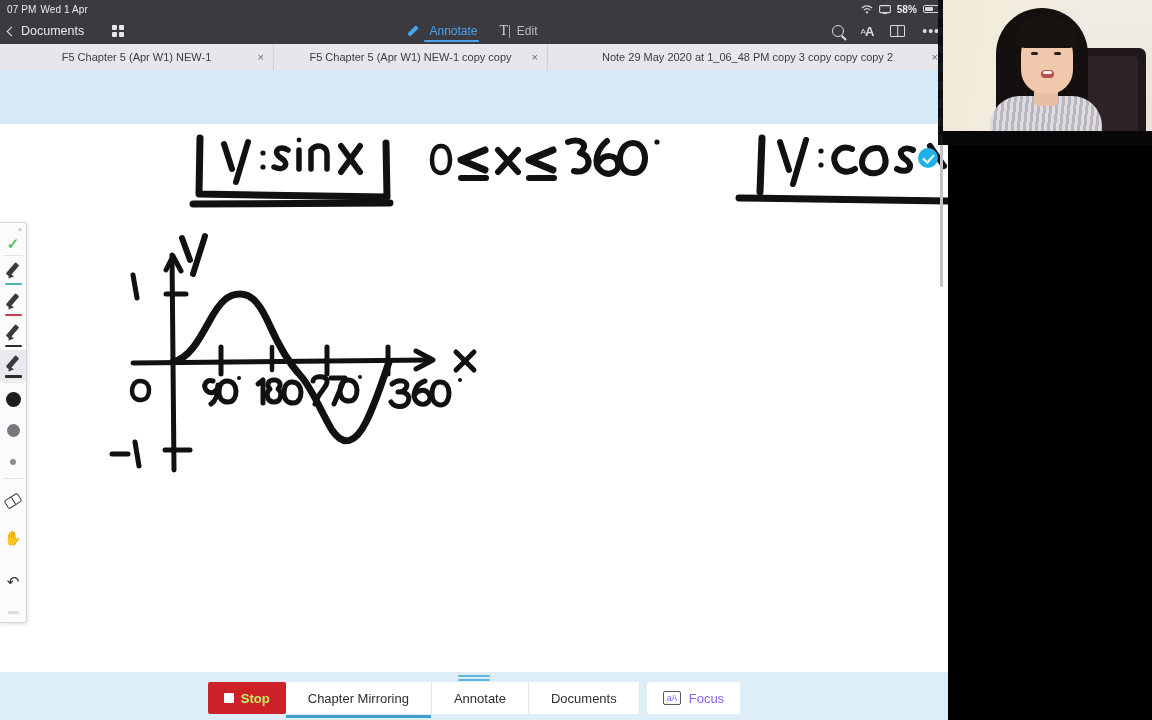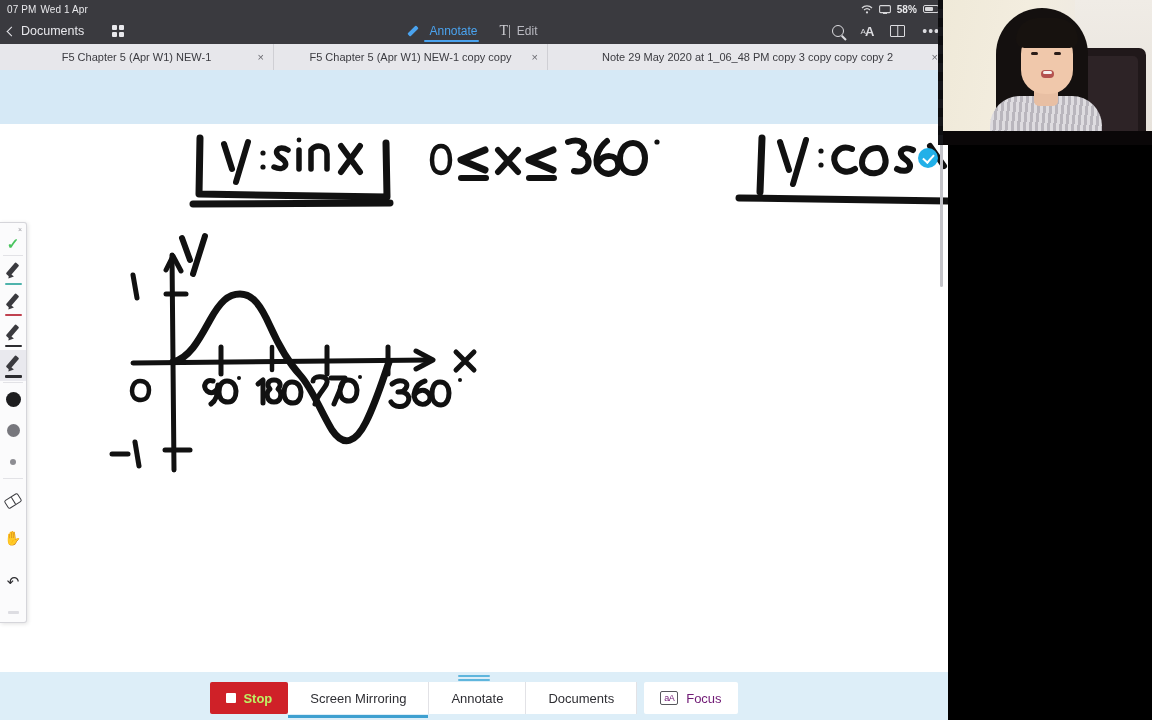--- a/index.html
+++ b/index.html
@@ -107,21 +107,21 @@
   .grabber { position:absolute; left:50%; transform:translateX(-50%); top:3px; width:32px; }
   .grabber i { display:block; height:2px; background:#5fb6dd; margin-bottom:2px; border-radius:1px; }
   .ctrl-group { display:flex; align-items:stretch; height:32px; margin-top:4px; }
   .stop-btn { background:#cf2128; color:#bef264; font-size:13px; display:flex; align-items:center; gap:7px;
               padding:0 16px; border-radius:2px; font-weight:600; }
   .stop-sq { width:10px; height:10px; background:#fff; border-radius:1px; }
   .seg { background:#fff; display:flex; align-items:center; justify-content:center; font-size:13px;
          color:#2e2e33; padding:0 22px; border-right:1px solid #e2e2e6; position:relative; }
   .seg.active:after { content:""; position:absolute; left:0; right:0; bottom:-4px; height:3px; background:#3ea0d0; }
   .seg:last-child { border-right:none; }
-  .focus-btn { background:#fff; display:flex; align-items:center; gap:8px; font-size:13px; color:#701a75;
+  .focus-btn { background:#fff; display:flex; align-items:center; gap:8px; font-size:13px; color:#8b5cf6;
                padding:0 16px; border-radius:2px; margin-left:7px; }
   .focus-ico { border:1.4px solid #57575d; border-radius:2px; font-size:9px; padding:1px 3px; letter-spacing:-.5px; }
 
   
   .webcam { position:absolute; right:0; top:0; width:214px; height:145px; overflow:hidden; background:#120d0a; }
   .wc-wall { position:absolute; inset:0; background:linear-gradient(100deg,#efe9d8 0%,#f3eddf 38%,#efeae2 62%,#e9e4dd 100%); }
   .wc-wall2 { position:absolute; right:0; top:0; width:36%; height:100%; background:linear-gradient(180deg,#f0ece6,#e6e1da); }
   .wc-chair { position:absolute; right:6px; top:48px; width:76px; height:97px; background:#20181a; border-radius:7px 7px 0 0; }
   .wc-chair:before{content:"";position:absolute;left:8px;top:8px;right:8px;bottom:0;background:#2d2326;border-radius:5px;}
   .wc-hair-back { position:absolute; left:58px; top:8px; width:92px; height:133px; background:#14100f;
@@ -383,21 +383,21 @@
       <div class="grabber">
           <i></i>
           <i></i>
         </div>
       <div class="ctrl-group">
         <div class="stop-btn">
           <span class="stop-sq"></span>
           <span>Stop</span>
         </div>
         <div class="seg active">
-          <span>Screen Mirroring</span>
+          <span>Chapter Mirroring</span>
         </div>
         <div class="seg">
           <span>Annotate</span>
         </div>
         <div class="seg">
           <span>Documents</span>
         </div>
         <div class="focus-btn">
           <span class="focus-ico">aA</span>
           <span>Focus</span>

